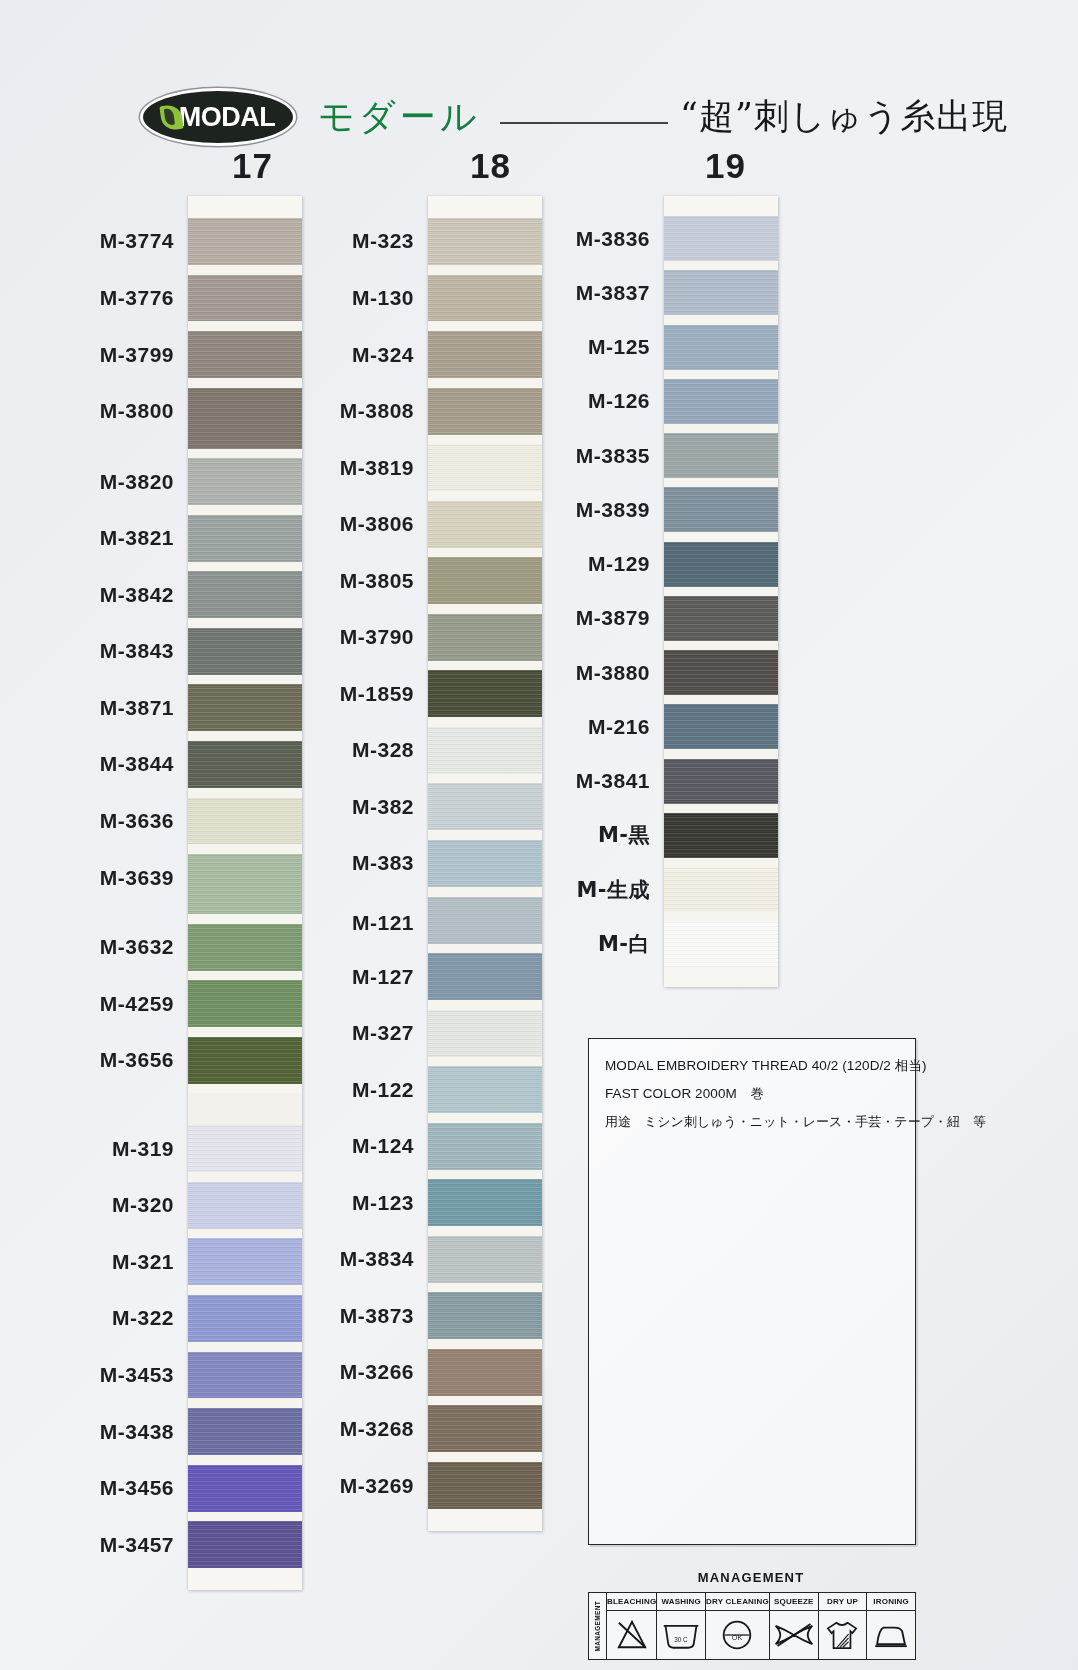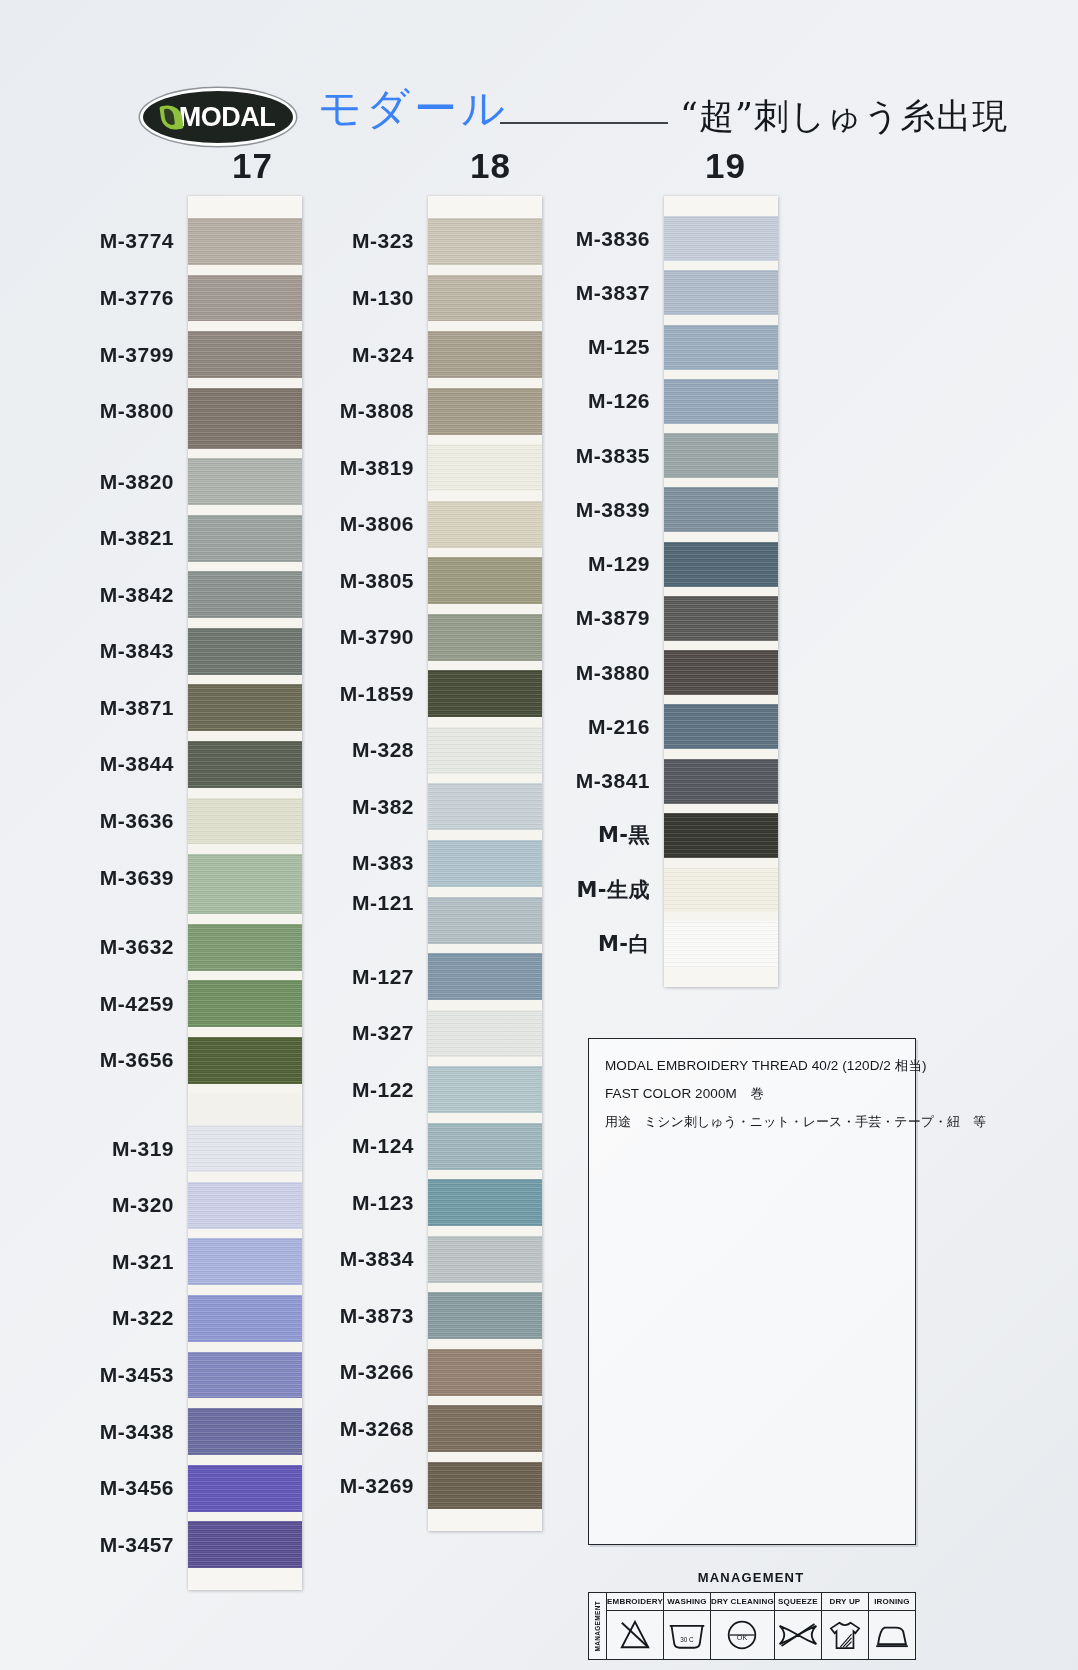--- a/index.html
+++ b/index.html
@@ -33,22 +33,22 @@
   }
   .leaf::after{
     content:"";position:absolute;left:4px;top:3px;width:9px;height:17px;
     background:#1d2420;border-radius:2px 8px 2px 8px;opacity:.85;
   }
   .logo-word{
     color:#ffffff;font-size:27px;font-weight:bold;letter-spacing:-.5px;
     font-family:"Liberation Sans",sans-serif;
   }
   .brand-jp{
-    position:absolute;left:318px;top:42px;
-    font-family:"DejaVu Serif",serif;font-size:43px;color:#3b82f6;letter-spacing:4px;
+    position:absolute;left:318px;top:55px;
+    font-family:"DejaVu Serif",serif;font-size:36px;color:#15803d;letter-spacing:4px;
   }
   .rule{
     position:absolute;left:500px;top:84px;width:168px;height:0;
     border-top:2px solid #3d4349;
   }
   .tagline{
     position:absolute;left:680px;top:55px;
     font-family:"DejaVu Serif",serif;font-size:35px;color:#15181c;letter-spacing:1px;
     white-space:nowrap;
   }
@@ -344,21 +344,21 @@
           <div class="label" style="top: 23.4746px;">M-382</div>
         </div>
         <div class="gap" style="height: 9.61609px;"></div>
         <div class="swatch" style="height: 46.9491px;">
           <div class="thread" style="background: rgb(176, 196, 205);"></div>
           <div class="label" style="top: 23.4746px;">M-383</div>
         </div>
         <div class="gap" style="height: 9.61609px;"></div>
         <div class="swatch" style="height: 46.9491px;">
           <div class="thread" style="background: rgb(178, 191, 197);"></div>
-          <div class="label" style="top: 6px; margin-left: 48px;">M-121</div>
+          <div class="label" style="top: 26px; margin-left: 48px;">M-121</div>
         </div>
         <div class="gap" style="height: 9.61609px;"></div>
         <div class="swatch" style="height: 46.9491px;">
           <div class="thread" style="background: rgb(128, 150, 168);"></div>
           <div class="label" style="top: 23.4746px;">M-127</div>
         </div>
         <div class="gap" style="height: 9.61609px;"></div>
         <div class="swatch" style="height: 46.9491px;">
           <div class="thread" style="background: rgb(228, 231, 228);"></div>
           <div class="label" style="top: 23.4746px;">M-327</div>
@@ -489,21 +489,21 @@
       <p class="line jp">用途　ミシン刺しゅう・ニット・レース・手芸・テープ・紐　等</p>
     </div>
   </div>
 
   <div class="mgmt-title">MANAGEMENT</div>
   <div class="mgmt" id="mgmt">
     <div class="mgmt-side">
       <span>MANAGEMENT</span>
     </div>
   <div class="mcell">
-        <div class="mhead">EMBROIDERY</div>
+        <div class="mhead">BLEACHING</div>
         <div class="micon">
           <svg viewBox="0 0 40 34" width="38" height="32">
       <path d="M20 3 L34 30 L6 30 Z" fill="none" stroke="#14171b" stroke-width="2"></path>
       <line x1="6" y1="4" x2="34" y2="30" stroke="#14171b" stroke-width="2"></line>
       <line x1="7" y1="28" x2="33" y2="6" stroke="#14171b" stroke-width="2" opacity="0"></line>
     </svg>
         </div>
       </div>
       <div class="mcell">
         <div class="mhead">WASHING</div>

